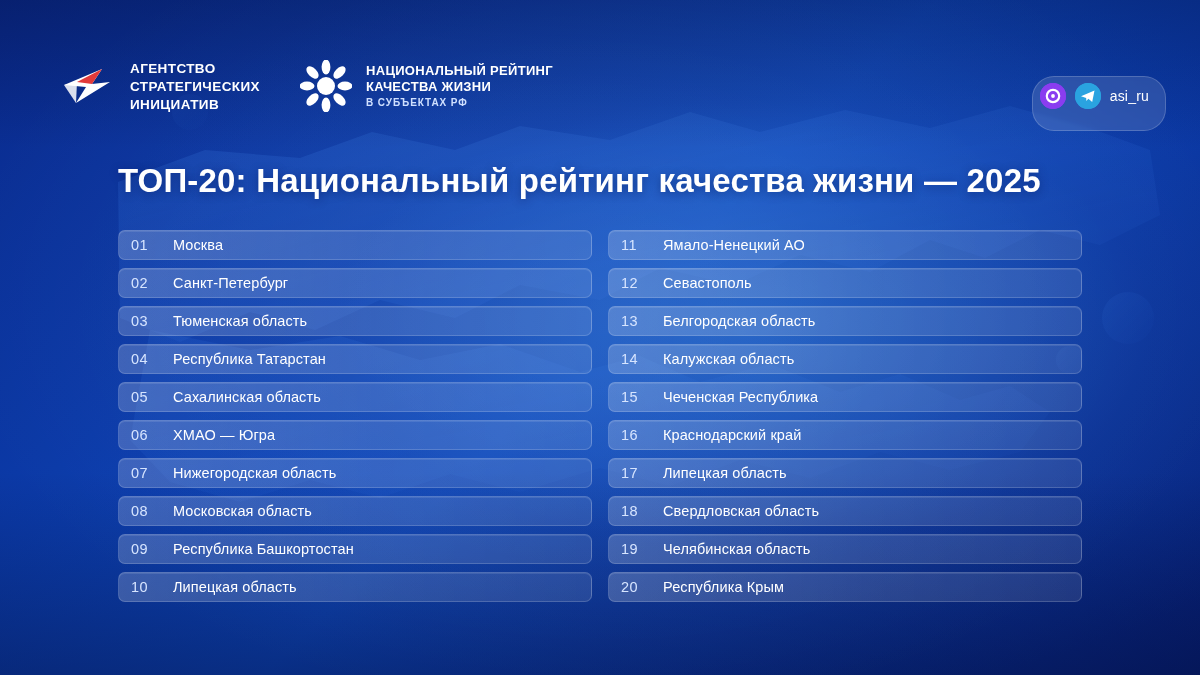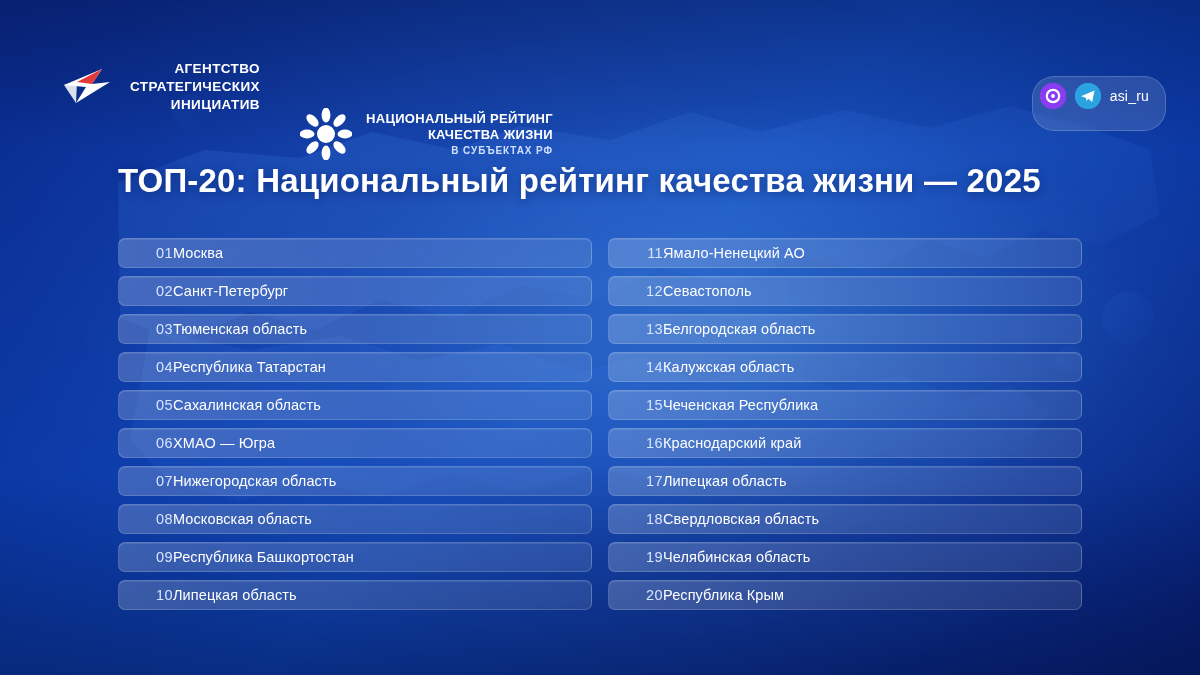--- a/index.html
+++ b/index.html
@@ -25,21 +25,21 @@
   .map-layer svg { width: 100%; height: 100%; display: block; }
 
   .vignette {
     position: absolute; inset: 0;
     background:
       radial-gradient(ellipse 1100px 700px at 50% 45%, rgba(255,255,255,0.06) 0%, rgba(0,0,0,0) 60%),
       linear-gradient(to bottom, rgba(3,14,60,0.35) 0%, rgba(3,14,60,0) 22%, rgba(3,14,60,0) 70%, rgba(3,14,60,0.45) 100%);
     pointer-events: none;
   }
 
-  .content { position: relative; z-index: 3; width: 1200px; height: 675px; text-align: right; }
+  .content { position: relative; z-index: 3; width: 1200px; height: 675px; }
 
   
   .header {
     position: absolute;
     top: 52px; left: 62px; right: 34px;
     height: 72px;
   }
 
   .logo-asi {
     position: absolute; left: 0; top: 8px;
@@ -47,21 +47,21 @@
   }
   .asi-mark { width: 54px; height: 44px; position: relative; }
   .asi-text {
     font-size: 13.5px; font-weight: 700; line-height: 1.32;
     letter-spacing: 0.4px; text-transform: uppercase; color: #ffffff;
     white-space: pre-line;
   }
 
   .logo-rating {
     position: absolute; left: 238px; top: 8px;
-    display: flex; align-items: center; gap: 14px; margin-top: 48px;
+    display: flex; align-items: center; gap: 14px;
   }
   .rating-flower { width: 52px; height: 52px; }
   .rating-text { line-height: 1.22; }
   .rating-l1, .rating-l2 {
     font-size: 13px; font-weight: 700; letter-spacing: 0.3px;
     text-transform: uppercase; color: #fff;
   }
   .rating-l3 {
     font-size: 10px; font-weight: 700; letter-spacing: 0.9px;
     text-transform: uppercase; color: #cfe0ff; margin-top: 2px;
@@ -88,21 +88,21 @@
   
   .page-title {
     position: absolute; left: 118px; top: 162px;
     font-size: 33px; font-weight: 700; letter-spacing: 0.2px;
     color: #ffffff;
     text-shadow: 0 2px 10px rgba(0,20,80,0.45);
   }
 
   
   .lists {
-    position: absolute; left: 118px; top: 238px;
+    position: absolute; left: 118px; top: 230px;
     width: 966px;
     display: flex; gap: 16px;
   }
   .col { width: 474px; display: flex; flex-direction: column; gap: 8px; }
 
   .row {
     height: 30px;
     border-radius: 7px;
     background: linear-gradient(to right, rgba(255,255,255,0.20) 0%, rgba(255,255,255,0.13) 55%, rgba(255,255,255,0.10) 100%);
     border: 1px solid rgba(255,255,255,0.17);

